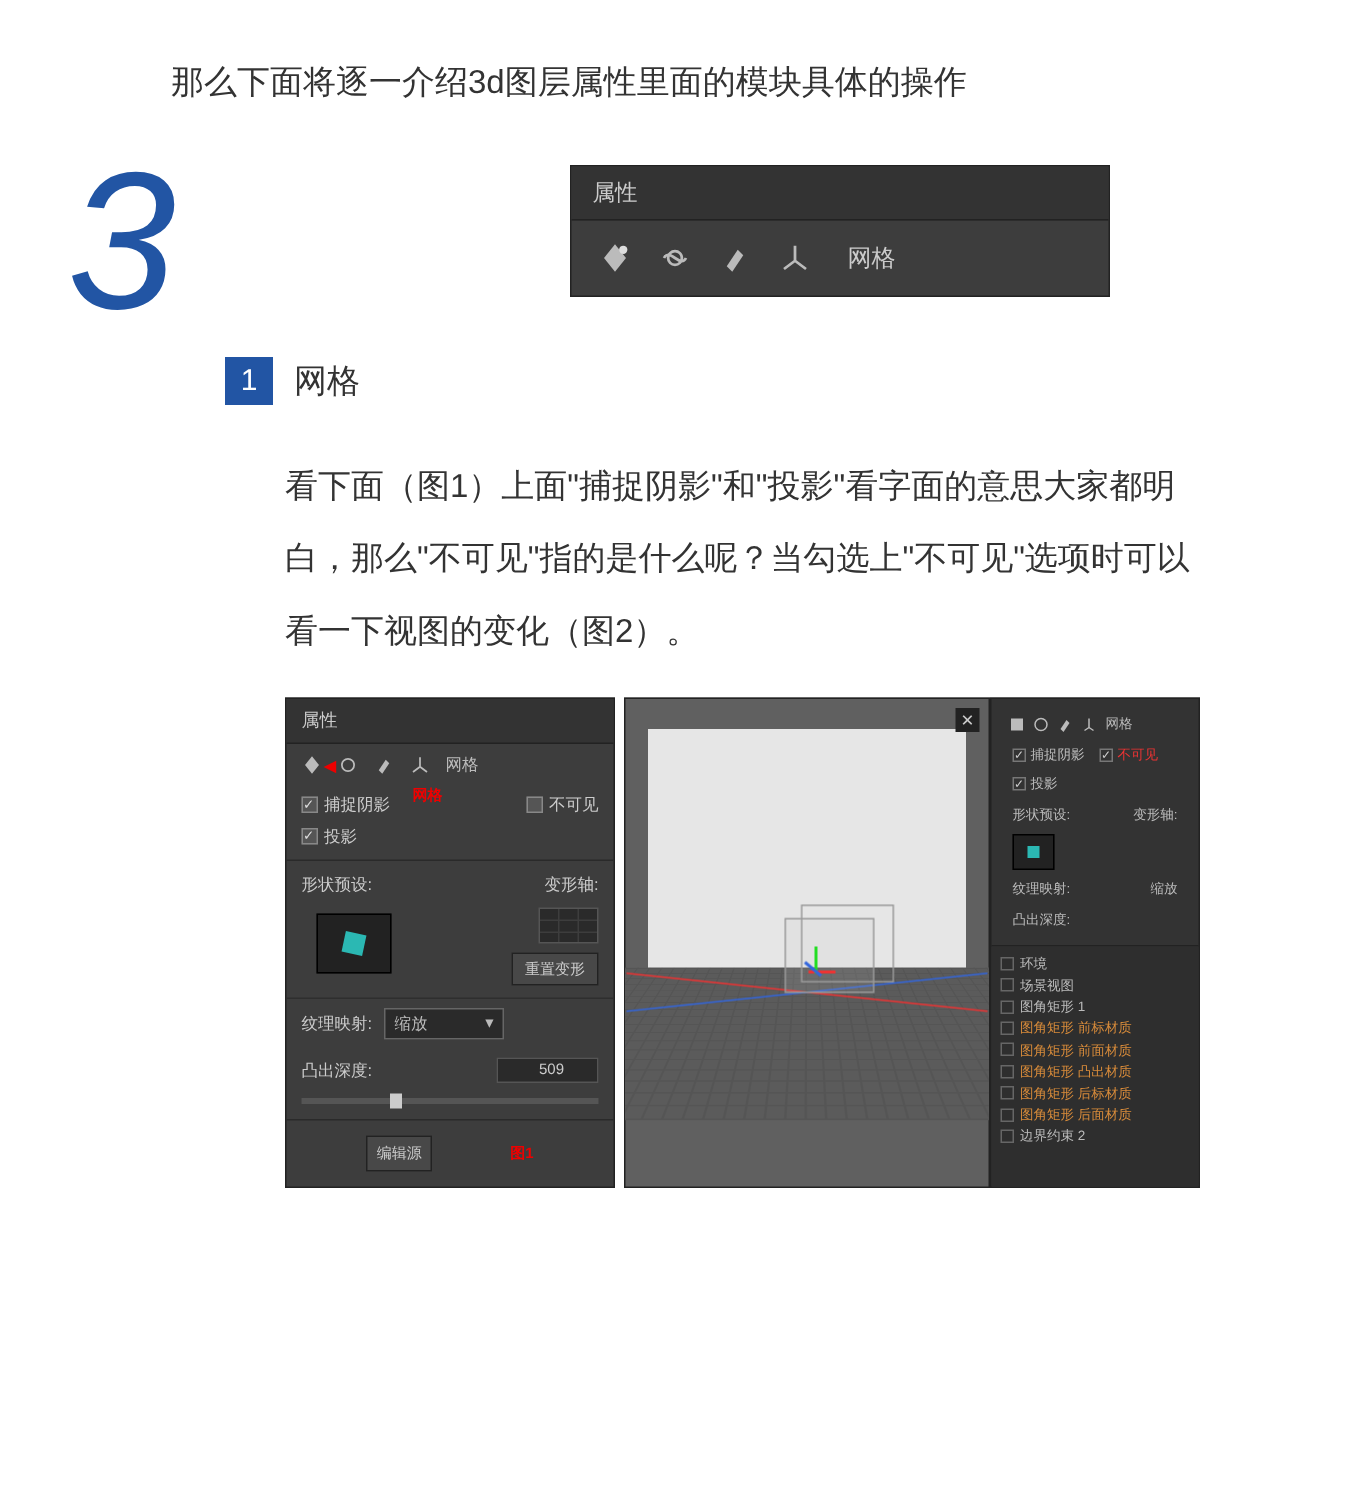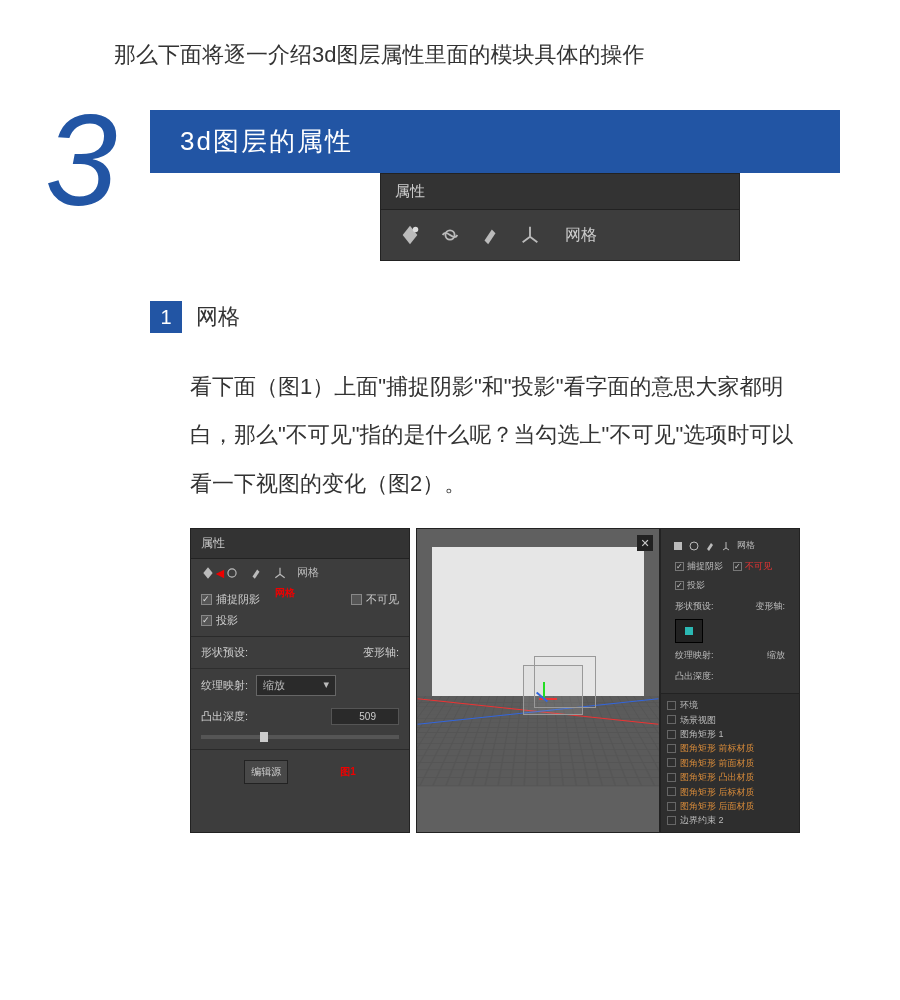--- a/index.html
+++ b/index.html
@@ -78,21 +78,20 @@
 .fig2-li.orange { color:#d88b3a; }
 .fig2-eye { width:9px; height:9px; border:1px solid #666; display:inline-block; }
 </style>
 </head>
 <body>
 
 <div class="container" style="position:relative;">
   <div class="intro-text">那么下面将逐一介绍3d图层属性里面的模块具体的操作</div>
 
   <div class="section-number">3</div>
-  <div class="section-header">3d图层的属性</div>
 
 
   <div class="panel-1">
     <div class="panel-1-title">属性</div>
     <div class="panel-1-icons">
       <svg class="p1-icon" viewBox="0 0 24 24">
           <polygon points="12,2 20,12 12,22 4,12" fill="#bbb"></polygon>
           <circle cx="18" cy="6" r="3" fill="#ddd"></circle>
         </svg>
       <svg class="p1-icon" viewBox="0 0 24 24">
@@ -149,20 +148,39 @@
             <span class="fig1-cb checked"></span>
             <span>投影</span>
           </div>
       </div>
       <span class="fig1-red">网格</span>
 
       <div class="fig1-row" style="justify-content:space-between;">
         <span class="fig1-preset-label">形状预设:</span>
         <span class="fig1-preset-label" style="text-align:right;">变形轴:</span>
       </div>
+      <div class="fig1-row" style="justify-content:space-between; align-items:flex-start; padding-top:0;">
+        <div class="fig1-thumb">
+            <div class="fig1-cube"></div>
+          </div>
+        <div class="fig1-axis-col">
+          <div class="fig1-axis-grid">
+            <div class="fig1-axis-cell"></div>
+              <div class="fig1-axis-cell"></div>
+              <div class="fig1-axis-cell"></div>
+            <div class="fig1-axis-cell"></div>
+              <div class="fig1-axis-cell"></div>
+              <div class="fig1-axis-cell"></div>
+            <div class="fig1-axis-cell"></div>
+              <div class="fig1-axis-cell"></div>
+              <div class="fig1-axis-cell"></div>
+          </div>
+          <div class="fig1-btn">重置变形</div>
+        </div>
+      </div>
 
       <div class="fig1-select-row">
         <span>纹理映射:</span>
         <div class="fig1-select">
             <span>缩放</span>
             <span>▾</span>
           </div>
       </div>
 
       <div class="fig1-depth-row">

